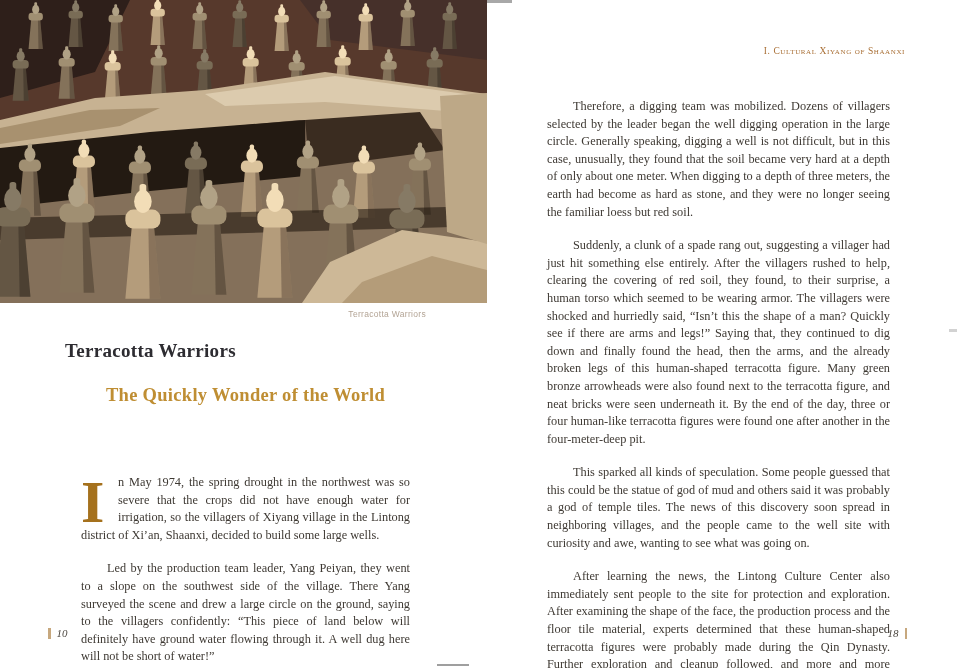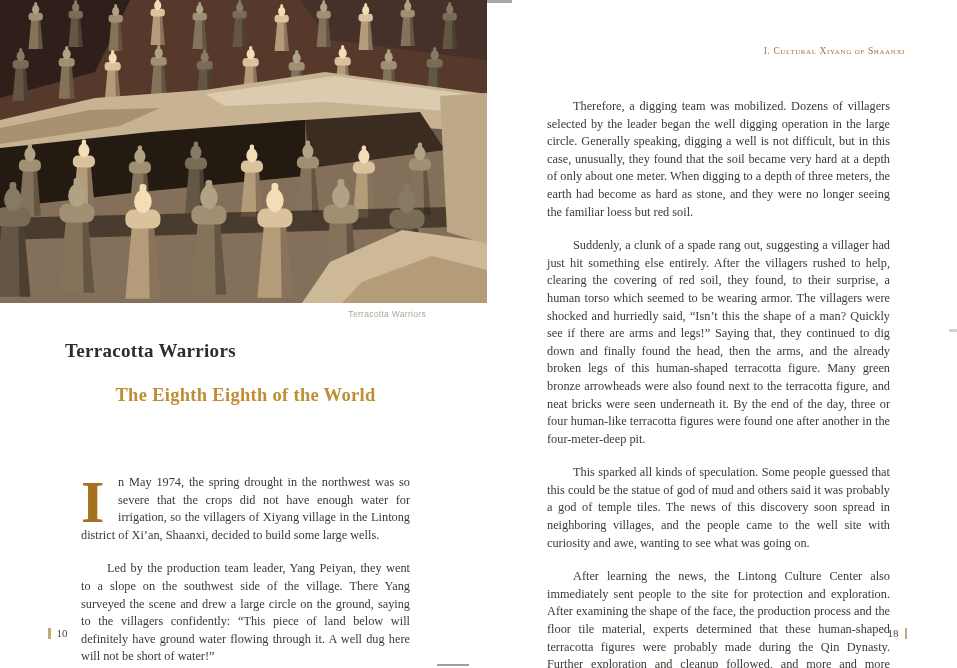--- a/index.html
+++ b/index.html
@@ -21,21 +21,21 @@
   .para{margin:16px;padding:0;}
   .para.indent{text-indent:26px;}
   .dropcap{float:left;width:30px;height:36px;font-size:60px;line-height:52px;font-weight:700;
     color:#a5711d;margin:2px 7px 0 0;overflow:visible;}
 
   
   .running-header{position:absolute;right:52px;top:46px;font-variant:small-caps;font-size:9.5px;
     color:#a96f35;letter-spacing:.6px;}
 
   
-  .pagenum{position:absolute;font-size:11px;color:#4c4740;}
+  .pagenum{position:absolute;font-size:11px;color:#4c4740;font-style:italic;}
   .pagenum-left{left:48px;top:627px;}
   .pagenum-right{right:50px;top:627px;}
   .pbar{display:inline-block;width:2.5px;height:11px;background:#c7a87e;vertical-align:-1.5px;}
   .pagenum-left .pbar{margin-right:6px;}
   .pagenum-right .pbar{margin-left:6px;}
 
   
   .edge-top{position:absolute;left:487px;top:0;width:25px;height:3px;background:#a8a8a8;}
   .edge-bottom{position:absolute;left:437px;top:664px;width:32px;height:2px;background:#9f9f9f;}
   .scroll-dash{position:absolute;left:949px;top:329px;width:8px;height:3px;background:#d2d2d2;}
@@ -122,21 +122,21 @@
 
       <polygon points="330,262 402,230 487,242 487,303 302,303" fill="#cdb897"></polygon>
       <polygon points="362,282 432,256 487,270 487,303 342,303" fill="#b49c79"></polygon>
       <polygon points="440,96 487,93 487,244 447,232" fill="#bda887"></polygon>
     </svg>
 
     <div class="photo-caption">Terracotta Warriors</div>
 
     <h1 class="chapter-title">Terracotta Warriors</h1>
 
-    <h2 class="chapter-subtitle">The Eighth Eighth of the World</h2>
+    <h2 class="chapter-subtitle">The Quickly Wonder of the World</h2>
 
     <div class="body-text left-body">
       <p class="para">
         <span class="dropcap">I</span><span>n May 1974, the spring drought in the northwest was so severe that the crops did not have enough water for irrigation, so the villagers of Xiyang village in the Lintong district of Xi’an, Shaanxi, decided to build some large wells.</span>
       </p>
       <p class="para indent">Led by the production team leader, Yang Peiyan, they went to a slope on the southwest side of the village. There Yang surveyed the scene and drew a large circle on the ground, saying to the villagers confidently: “This piece of land below will definitely have ground water flowing through it. A well dug here will not be short of water!”</p>
     </div>
 
     <div class="pagenum pagenum-left">
       <span class="pbar"></span><span>10</span>

